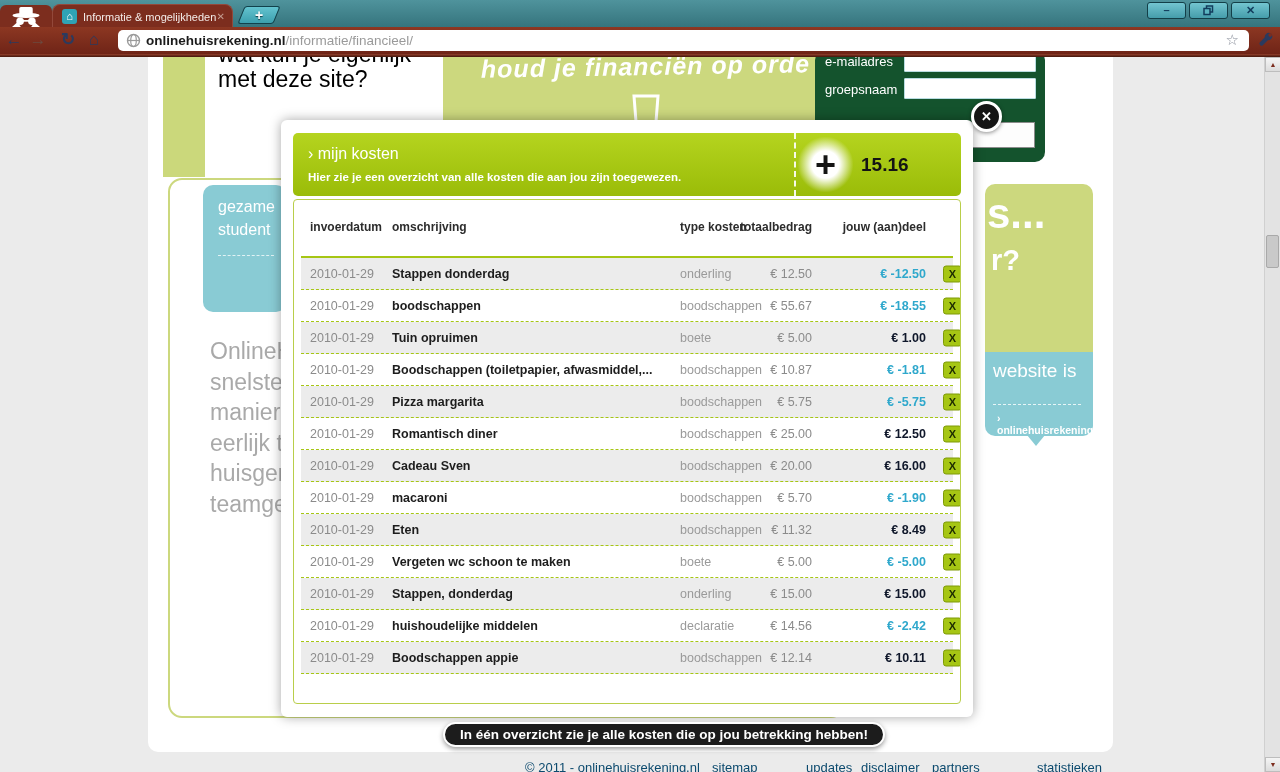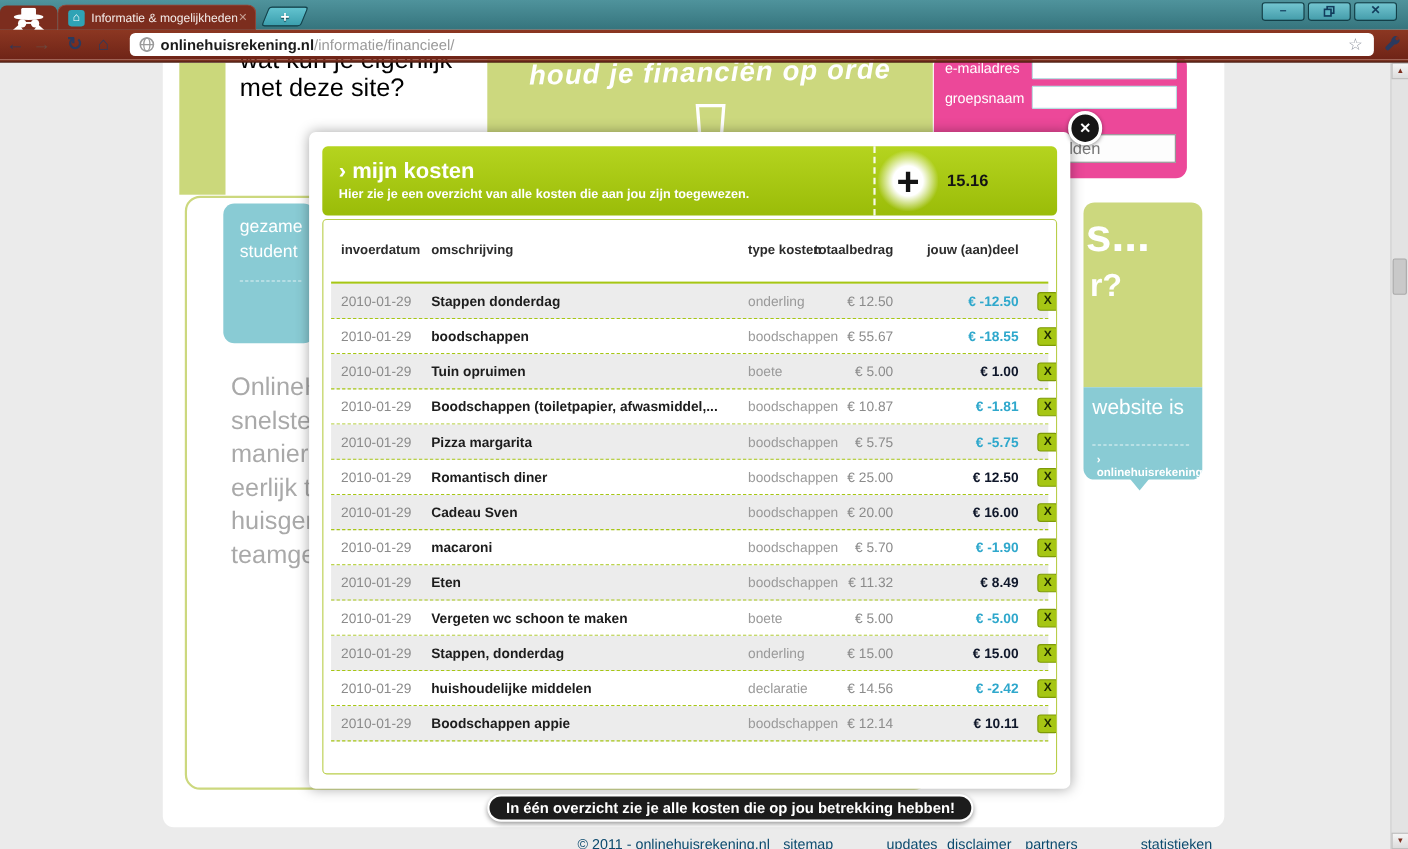--- a/index.html
+++ b/index.html
@@ -45,21 +45,21 @@
   .content{position:absolute;left:148px;top:57px;width:965px;height:695px;background:#fff;
     border-radius:0 0 10px 10px;z-index:1;}
   .green-strip{position:absolute;left:163px;top:57px;width:42px;height:120px;background:#cbd87b;z-index:2;}
   .left-heading{position:absolute;left:218px;top:42px;color:#000000;font-weight:normal;
     font-size:23px;line-height:25px;z-index:2;}
   .banner{position:absolute;left:443px;top:44px;width:405px;height:170px;background:#ccd87e;
     border-radius:8px;z-index:2;}
   .banner-text{position:absolute;left:0;top:8px;width:100%;text-align:center;color:#fff;
     font-style:italic;font-weight:bold;font-size:25px;letter-spacing:1px;transform:rotate(-1deg);}
   .glass{position:absolute;left:183px;top:50px;}
-  .form-box{position:absolute;left:849px;top:50px;width:230px;height:112px;background:#ec4899;
+  .form-box{position:absolute;left:815px;top:50px;width:230px;height:112px;background:#14532d;
     border-radius:10px;z-index:2;}
   .form-label{position:absolute;left:10px;color:#fff;font-size:13px;}
   .form-input{position:absolute;left:89px;width:132px;height:21px;background:#fff;
     border:1px solid #b9dde2;border-radius:1px;padding:0 4px;font-size:12px;}
   .form-submit{position:absolute;left:92px;top:72px;width:128px;height:26px;background:#fdfdfd;
     border:1px solid #8c8c8c;color:#777;font-size:15px;text-align:left;padding-left:30px;cursor:pointer;}
   .big-box{position:absolute;left:168px;top:178px;width:677px;height:540px;background:#fff;
     border:2px solid #ccd87e;border-radius:14px;z-index:2;}
   .teal-left{position:absolute;left:203px;top:185px;width:83px;height:127px;background:#89cbd4;
     border-radius:10px;z-index:3;overflow:hidden;color:#fff;font-size:16px;line-height:23px;padding:10px 0 0 15px;}
@@ -84,28 +84,28 @@
   .f-l2{left:861px;cursor:pointer;} .f-l3{left:932px;cursor:pointer;} .f-l4{left:1037px;cursor:pointer;}
 
   
   .modal{position:absolute;left:281px;top:120px;width:692px;height:597px;background:#fff;
     border-radius:6px;box-shadow:0 0 12px rgba(0,0,0,.35);z-index:100;padding:13px 12px;}
   .modal-close{position:absolute;left:971px;top:101px;width:31px;height:31px;background:#151515;
     border:3px solid #fff;border-radius:50%;box-shadow:0 1px 4px rgba(0,0,0,.45);z-index:120;
     color:#fff;font-weight:bold;font-size:13px;line-height:25px;text-align:center;cursor:pointer;}
   .modal-header{position:relative;width:668px;height:63px;
     background:linear-gradient(#b5d41f,#9abc08);border-radius:5px;}
-  .mh-title{position:absolute;left:15px;top:12px;color:#fff;font-weight:bold;font-size:20px;}
+  .mh-title{position:absolute;left:15px;top:12px;color:#fff;font-weight:normal;font-size:16px;}
   .mh-sub{position:absolute;left:15px;top:38px;color:#fff;font-weight:bold;font-size:11.5px;}
   .mh-sep{position:absolute;left:501px;top:0;bottom:0;border-left:2px dashed rgba(255,255,255,.9);}
   .add-btn{position:absolute;left:505px;top:4px;width:55px;height:55px;border:none;cursor:pointer;
     background:radial-gradient(circle,#ffffff 0%,#ffffff 35%,rgba(255,255,255,0) 72%);
     color:#141414;font-weight:bold;font-size:36px;line-height:50px;text-align:center;padding:0;}
   .mh-balance{position:absolute;left:568px;top:50%;transform:translateY(-50%);
-    color:#141414;font-weight:bold;font-size:15px;}
+    color:#141414;font-weight:bold;font-size:19px;}
   .modal-body{position:relative;margin-top:3px;width:668px;height:505px;background:#fff;
     border:1px solid #b9ce4a;border-radius:4px;padding:0 7px;overflow:hidden;}
   .thead{position:relative;height:58px;border-bottom:2px solid #a6c614;}
   .thead span{position:absolute;bottom:22px;color:#2c2c2c;font-weight:bold;font-size:12px;}
   .h-date{left:9px;} .h-desc{left:91px;} .h-type{left:379px;}
   .h-total{left:423px;width:88px;text-align:right;} .h-share{left:533px;width:92px;text-align:right;}
   .t-row{position:relative;height:32px;border-bottom:1px dashed #a6c614;}
   .t-row:nth-child(odd){background:#ececec;}
   .t-row span{position:absolute;top:50%;transform:translateY(-50%);font-size:12.5px;white-space:nowrap;}
   .c-date{left:9px;color:#8b8b8b;font-size:12px;}

